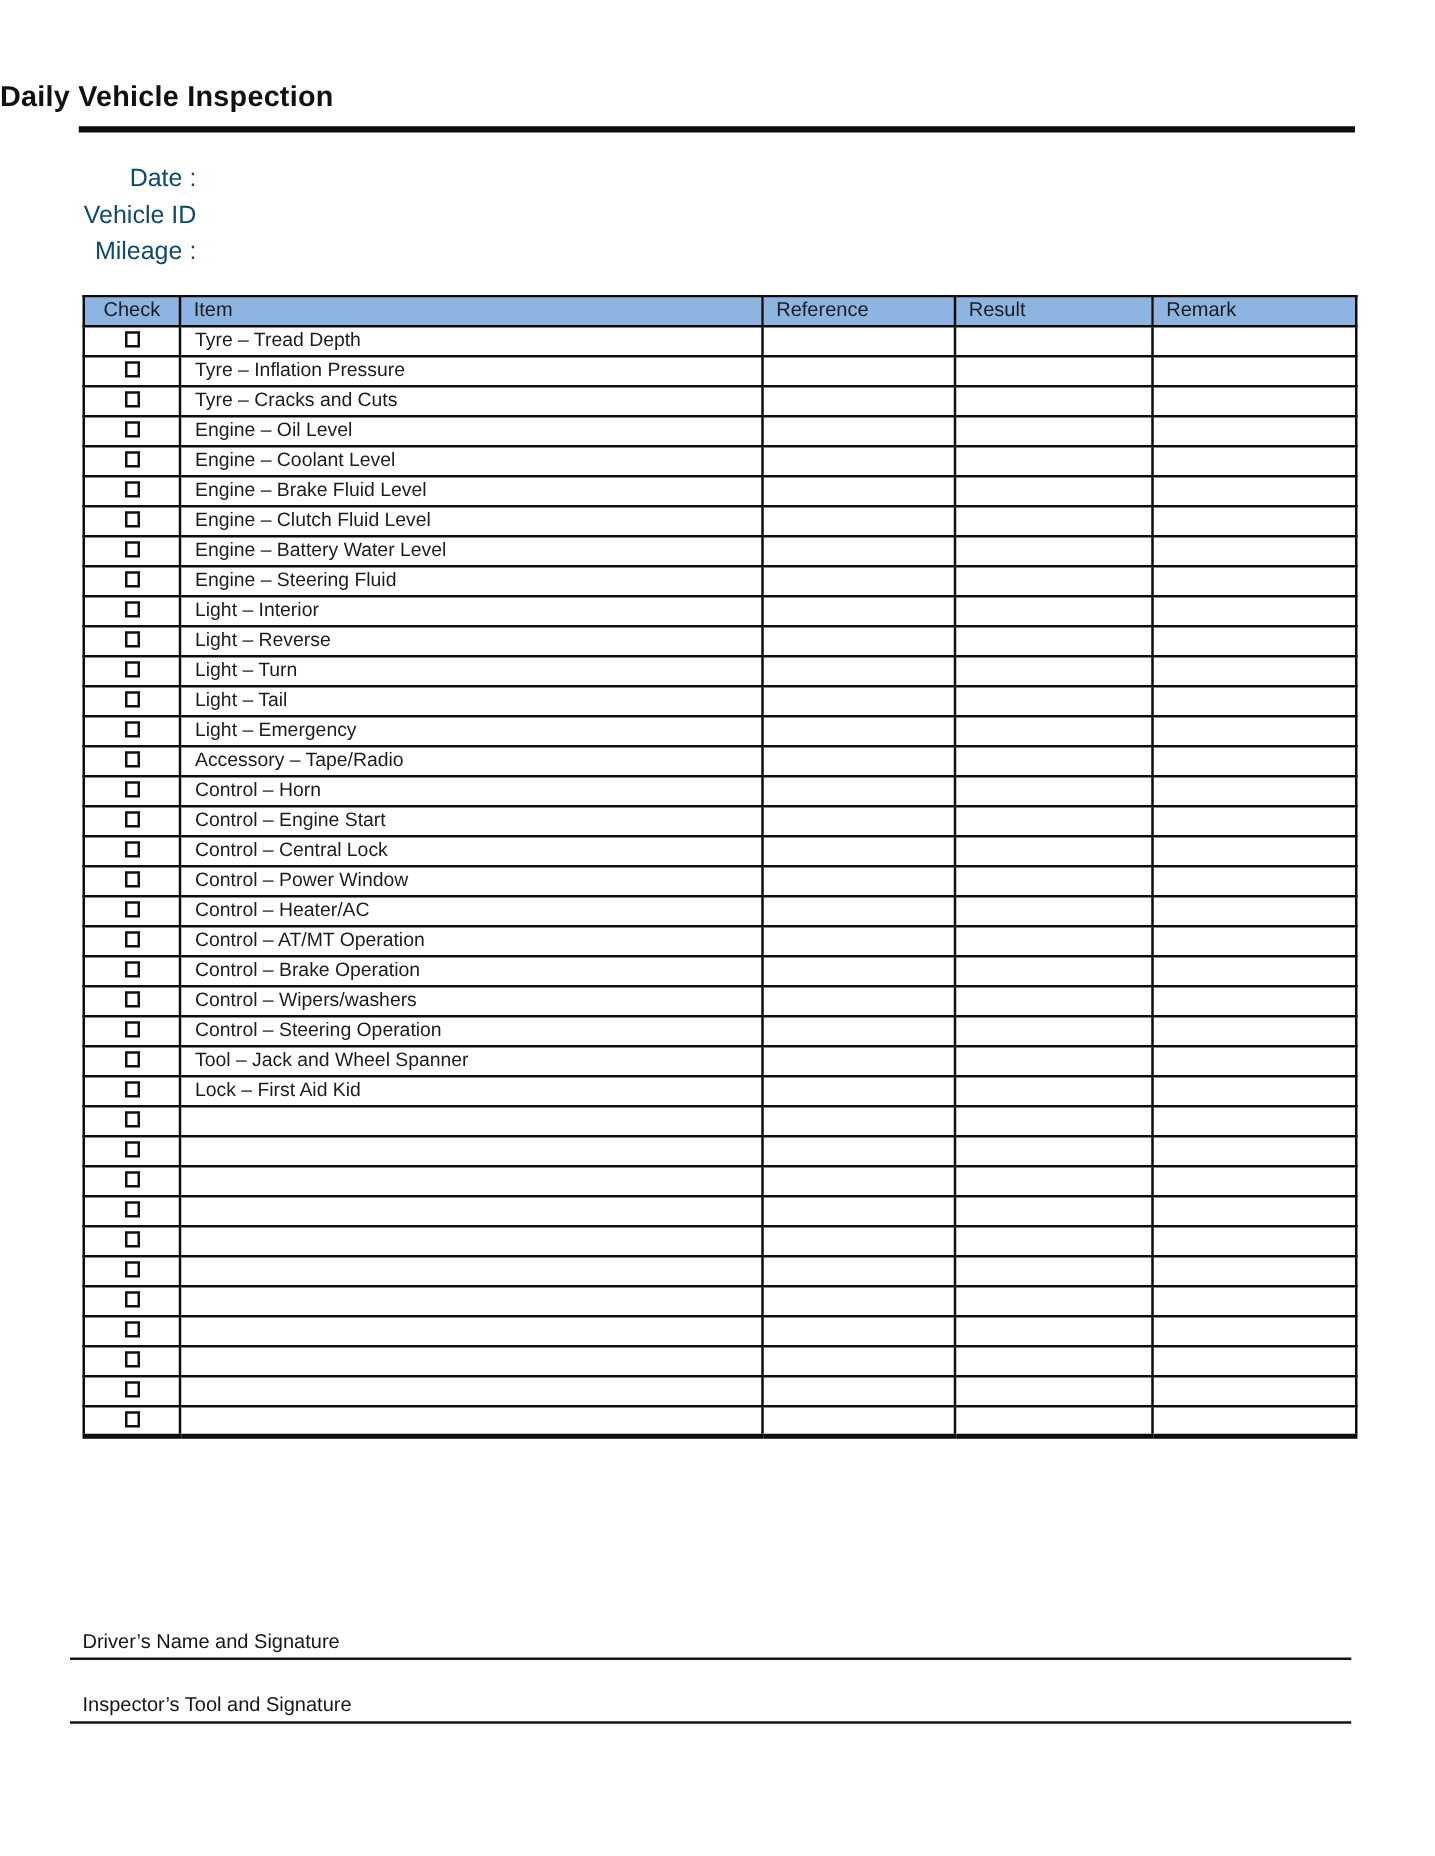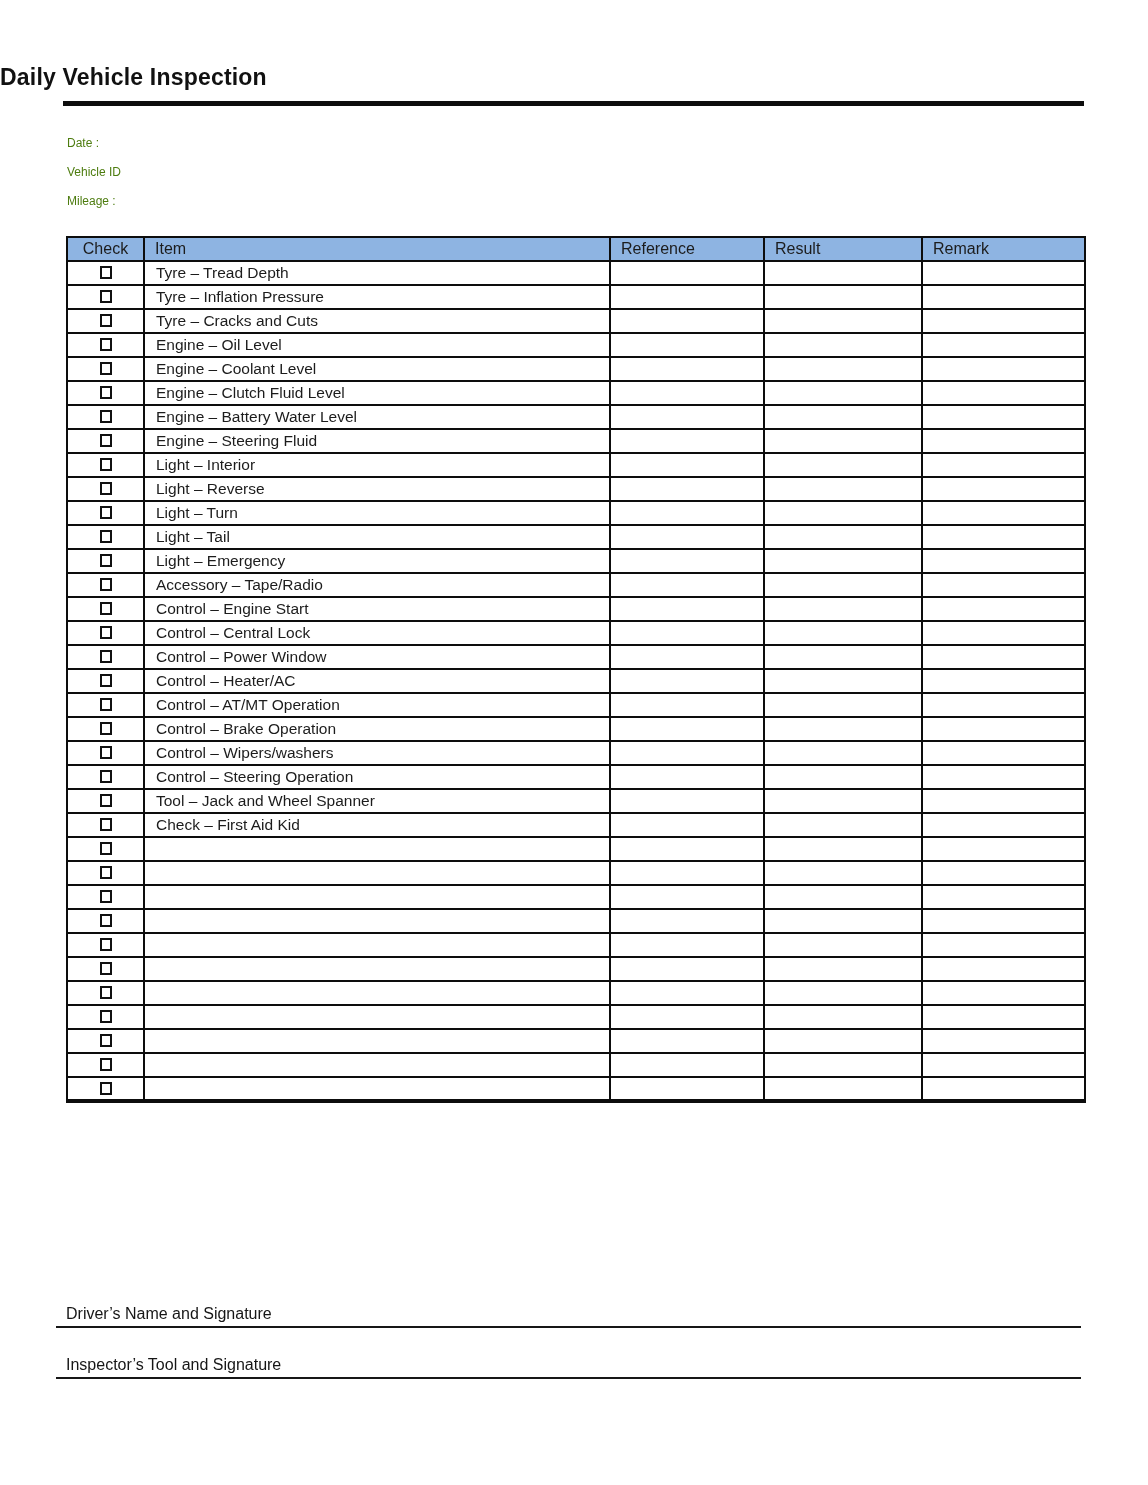--- a/index.html
+++ b/index.html
@@ -17,21 +17,21 @@
     font-size: 23px; font-weight: bold; color: #111;
     letter-spacing: 0.2px;
   }
   .title-rule {
     position: absolute; top: 101px; left: 63px;
     width: 1021px; height: 5px;
     background: var(--border-color, #0a0a0a);
   }
   .info {
     position: absolute; top: 129px; left: 67px;
-    font-size: 12px; line-height: 29px; color: #4d7c0f;
+    font-size: 20px; line-height: 29px; color: #0c4a6e; text-align: right;
   }
   .form-table {
     position: absolute; top: 236px; left: 66px;
     width: 1018px;
     border-collapse: collapse; table-layout: fixed;
   }
   .form-table th, .form-table td {
     border: 2px solid var(--border-color, #0d0d0d);
     height: 24px; padding: 0;
     font-size: 15.5px; font-weight: 400; color: #1c1c1c;
@@ -137,20 +137,31 @@
       <span class="checkbox"></span>
     </td>
     <td class="cell-item">
       <span>Engine – Coolant Level</span>
     </td>
     <td class="cell-ref"></td>
     <td class="cell-result"></td>
     <td class="cell-remark"></td>
   </tr>
 
+  <tr>
+    <td class="cell-check">
+      <span class="checkbox"></span>
+    </td>
+    <td class="cell-item">
+      <span>Engine – Brake Fluid Level</span>
+    </td>
+    <td class="cell-ref"></td>
+    <td class="cell-result"></td>
+    <td class="cell-remark"></td>
+  </tr>
 
   <tr>
     <td class="cell-check">
       <span class="checkbox"></span>
     </td>
     <td class="cell-item">
       <span>Engine – Clutch Fluid Level</span>
     </td>
     <td class="cell-ref"></td>
     <td class="cell-result"></td>
@@ -246,20 +257,31 @@
       <span class="checkbox"></span>
     </td>
     <td class="cell-item">
       <span>Accessory – Tape/Radio</span>
     </td>
     <td class="cell-ref"></td>
     <td class="cell-result"></td>
     <td class="cell-remark"></td>
   </tr>
 
+  <tr>
+    <td class="cell-check">
+      <span class="checkbox"></span>
+    </td>
+    <td class="cell-item">
+      <span>Control – Horn</span>
+    </td>
+    <td class="cell-ref"></td>
+    <td class="cell-result"></td>
+    <td class="cell-remark"></td>
+  </tr>
 
   <tr>
     <td class="cell-check">
       <span class="checkbox"></span>
     </td>
     <td class="cell-item">
       <span>Control – Engine Start</span>
     </td>
     <td class="cell-ref"></td>
     <td class="cell-result"></td>
@@ -360,21 +382,21 @@
     <td class="cell-ref"></td>
     <td class="cell-result"></td>
     <td class="cell-remark"></td>
   </tr>
 
   <tr>
     <td class="cell-check">
       <span class="checkbox"></span>
     </td>
     <td class="cell-item">
-      <span>Check – First Aid Kid</span>
+      <span>Lock – First Aid Kid</span>
     </td>
     <td class="cell-ref"></td>
     <td class="cell-result"></td>
     <td class="cell-remark"></td>
   </tr>
 
   <tr>
     <td class="cell-check">
       <span class="checkbox"></span>
     </td>

